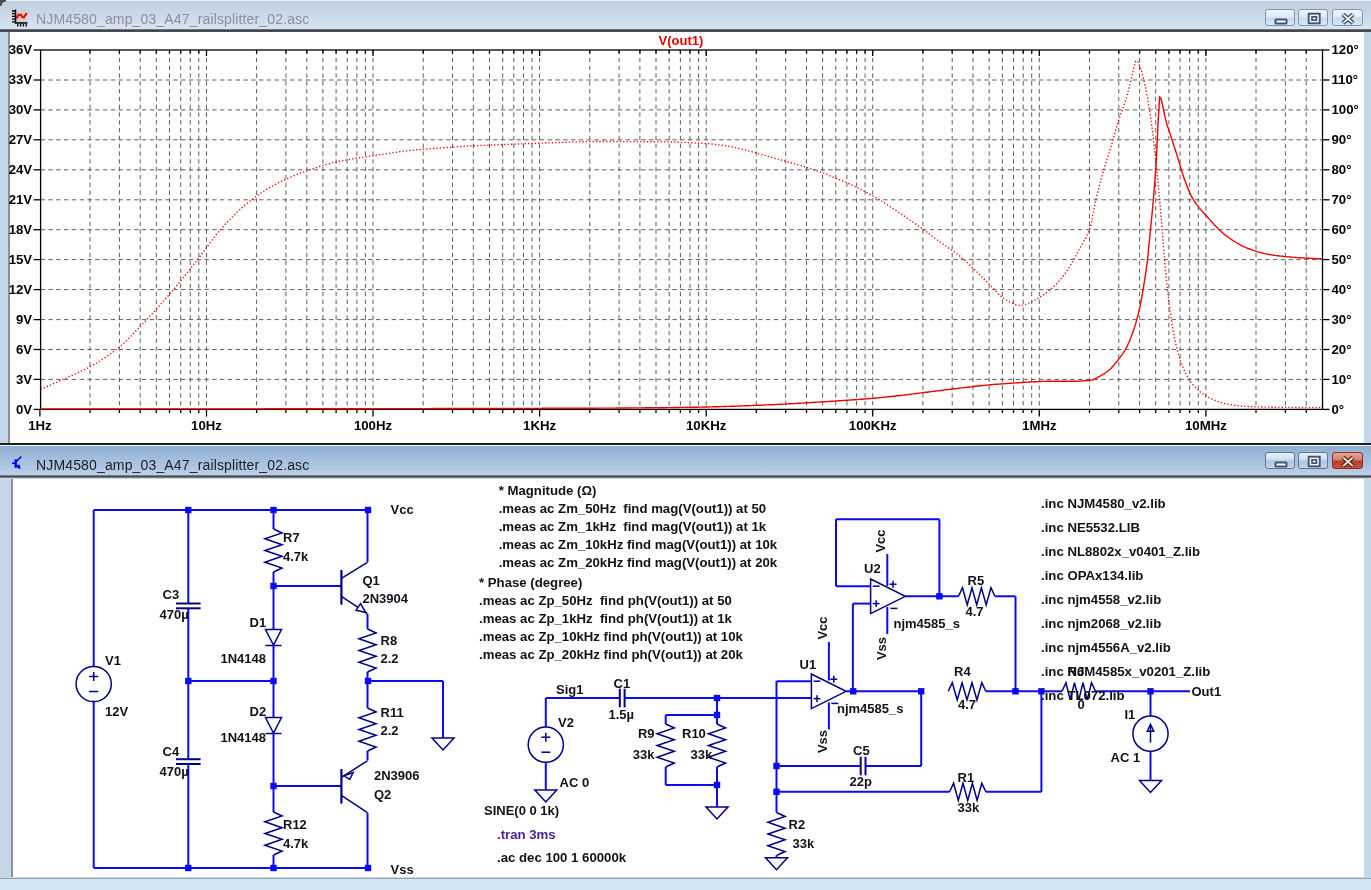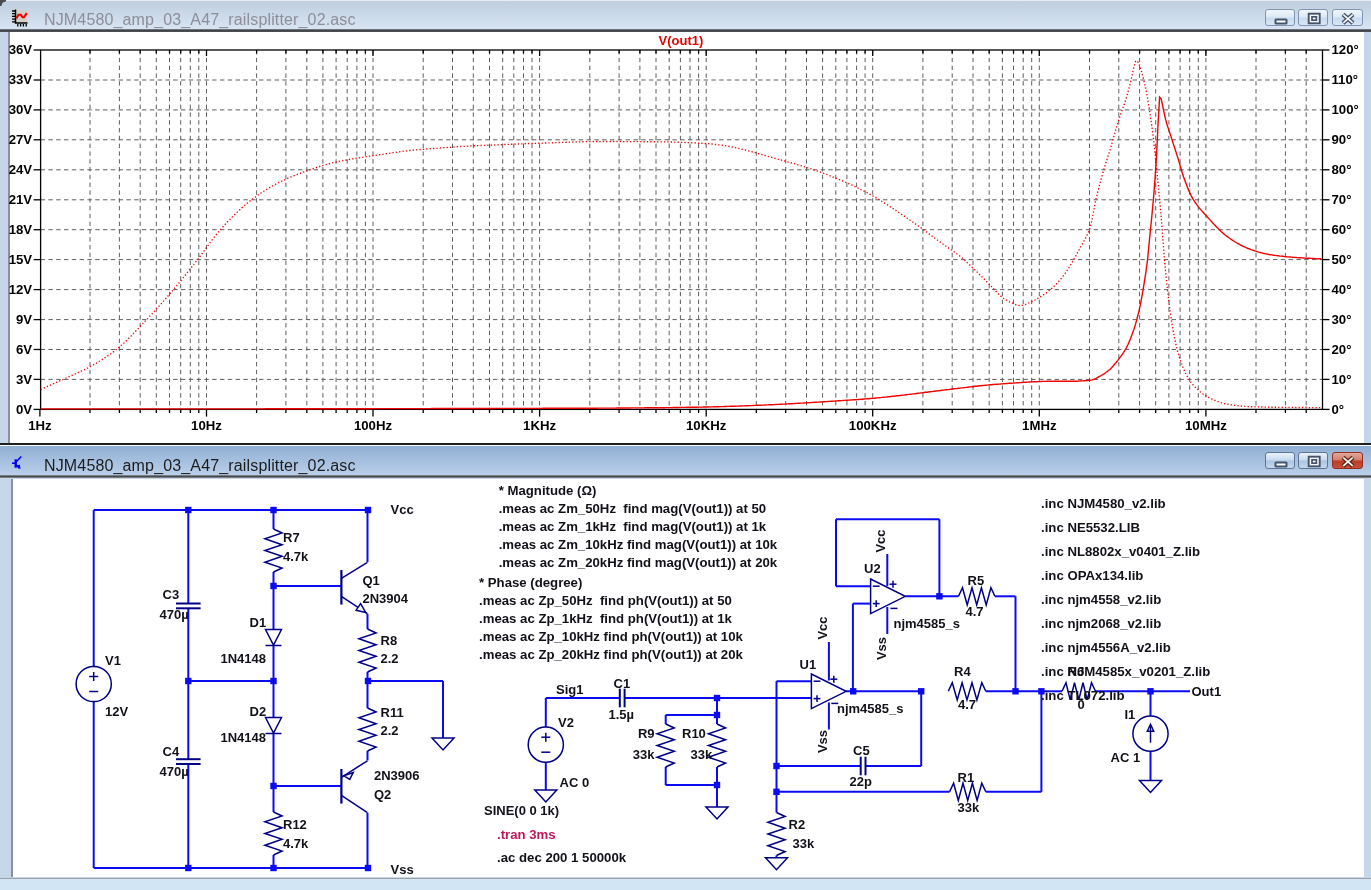--- a/index.html
+++ b/index.html
@@ -8,21 +8,21 @@
 #w1 .tbar{position:absolute;left:0;top:0;width:1371px;height:29px;background:linear-gradient(#bfcede,#d6e4f3);border-top:1px solid #ececf5}
 #w1 .tbdark{position:absolute;left:0;top:29px;width:1371px;height:3px;background:linear-gradient(#878c93,#3a3d41 55%,#53565a)}
 #w1 .client{position:absolute;left:8px;top:32px;width:1356px;height:411px;background:#fff;border-left:2px solid #8a9099}
 #w2{position:absolute;left:0;top:443px;width:1371px;height:447px;background:#c6d7ea}
 #w2 .topline{position:absolute;left:0;top:0;width:1371px;height:2px;background:#1d1f21}
 #w2 .wline{position:absolute;left:0;top:2px;width:1371px;height:1px;background:#fafbfd}
 #w2 .tbar{position:absolute;left:0;top:3px;width:1371px;height:29px;background:linear-gradient(#90afd4,#bacfe9)}
 #w2 .tbdark{position:absolute;left:0;top:32px;width:1371px;height:3px;background:linear-gradient(#8f959b,#3e4145 55%,#9fa4aa)}
 #w2 .client{position:absolute;left:11px;top:36px;width:1353px;height:398px;background:#fff;border-left:2px solid #8a9099}
 #w2 .bstrip{position:absolute;left:0;top:435px;width:1371px;height:12px;background:#d2e5f5;border-top:1px solid #9aa0a6}
-.title{position:absolute;left:44px;font-size:16px;letter-spacing:0.15px}
+.title{position:absolute;left:36px;font-size:14px;letter-spacing:0.15px}
 .btn{position:absolute;width:30.5px;height:17px;border:1px solid #8095b2;border-radius:3px;overflow:hidden}
 .btn.inact{top:9px;background:linear-gradient(#f0f6fb,#dce9f5 48%,#c7daee 52%,#d8e7f4)}
 .btn.act{top:9px;background:linear-gradient(#e9f2fb,#c8daee 48%,#aac4e2 52%,#c4d8ec);border-color:#5e7596}
 .btn.closebtn{background:linear-gradient(#e2a89c,#d07f6e 48%,#bb3b27 52%,#c4513d);border-color:#962e1e}
 .gly{fill:#fdfdfd;stroke:#44546b;stroke-width:2}
 .xgly path{stroke:#44546b}
 .xglya path{stroke:#5b2a16}
 .xgly .xin,.xglya .xin{stroke:#f5f5f5;stroke-width:1.7}
 
 .gr{stroke:#5f5f5f;stroke-width:1;stroke-dasharray:4.4 3.4;fill:none}
@@ -609,13 +609,13 @@
 .meas ac Zp_20kHz find ph(V(out1)) at 20k</div>
 <div class="dirtxt" style="left:1041px;top:492px;line-height:24px">.inc NJM4580_v2.lib
 .inc NE5532.LIB
 .inc NL8802x_v0401_Z.lib
 .inc OPAx134.lib
 .inc njm4558_v2.lib
 .inc njm2068_v2.lib
 .inc njm4556A_v2.lib
 .inc NJM4585x_v0201_Z.lib
 .inc TL072.lib</div>
-<div class="dirtxt" style="left:497px;top:826px;color:#be185d">.tran 3ms</div>
-<div class="dirtxt" style="left:497px;top:848.8px">.ac dec 200 1 50000k</div>
+<div class="dirtxt" style="left:497px;top:826px;color:#4c1d95">.tran 3ms</div>
+<div class="dirtxt" style="left:497px;top:848.8px">.ac dec 100 1 60000k</div>
 </body></html>

